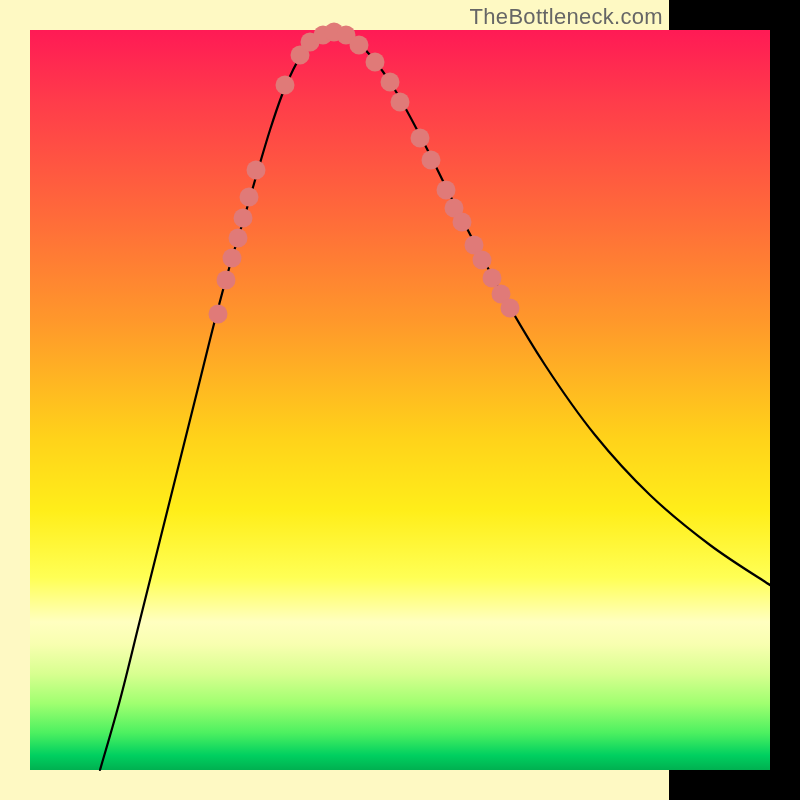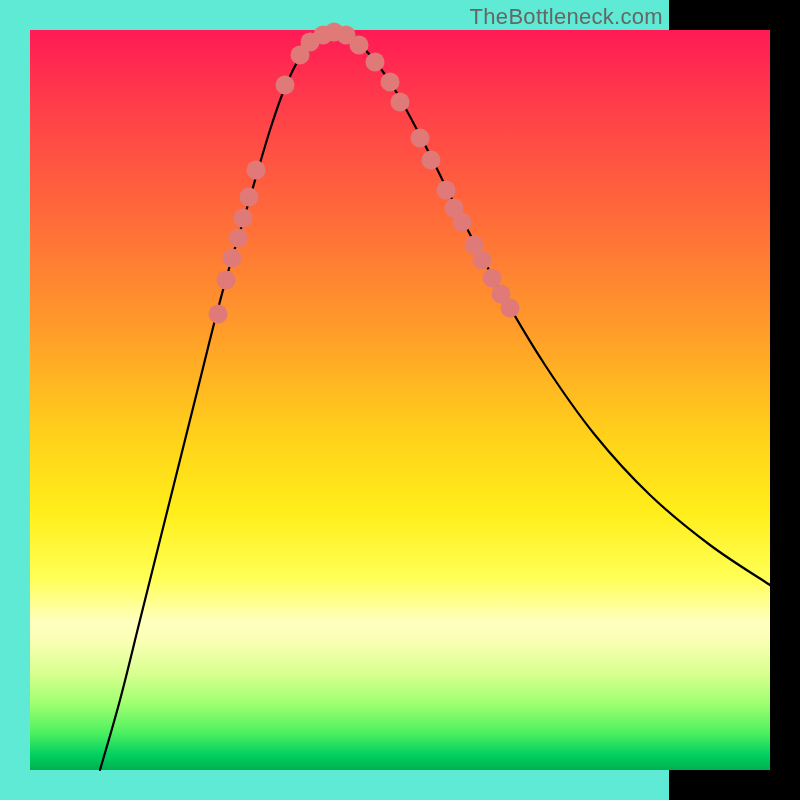--- a/index.html
+++ b/index.html
@@ -10,21 +10,21 @@
     background: #000;
     overflow: hidden;
     font-family: Arial, Helvetica, sans-serif;
   }
   .frame {
     position: absolute;
     left: 0;
     top: 0;
     width: 669px;
     height: 800px;
-    background: #5eead4;
+    background: #fef9c3;
   }
   .plot {
     position: absolute;
     left: 30px;
     top: 30px;
     width: 740px;
     height: 740px;
     
     background: linear-gradient(to bottom,
       #ff1a55 0%,

